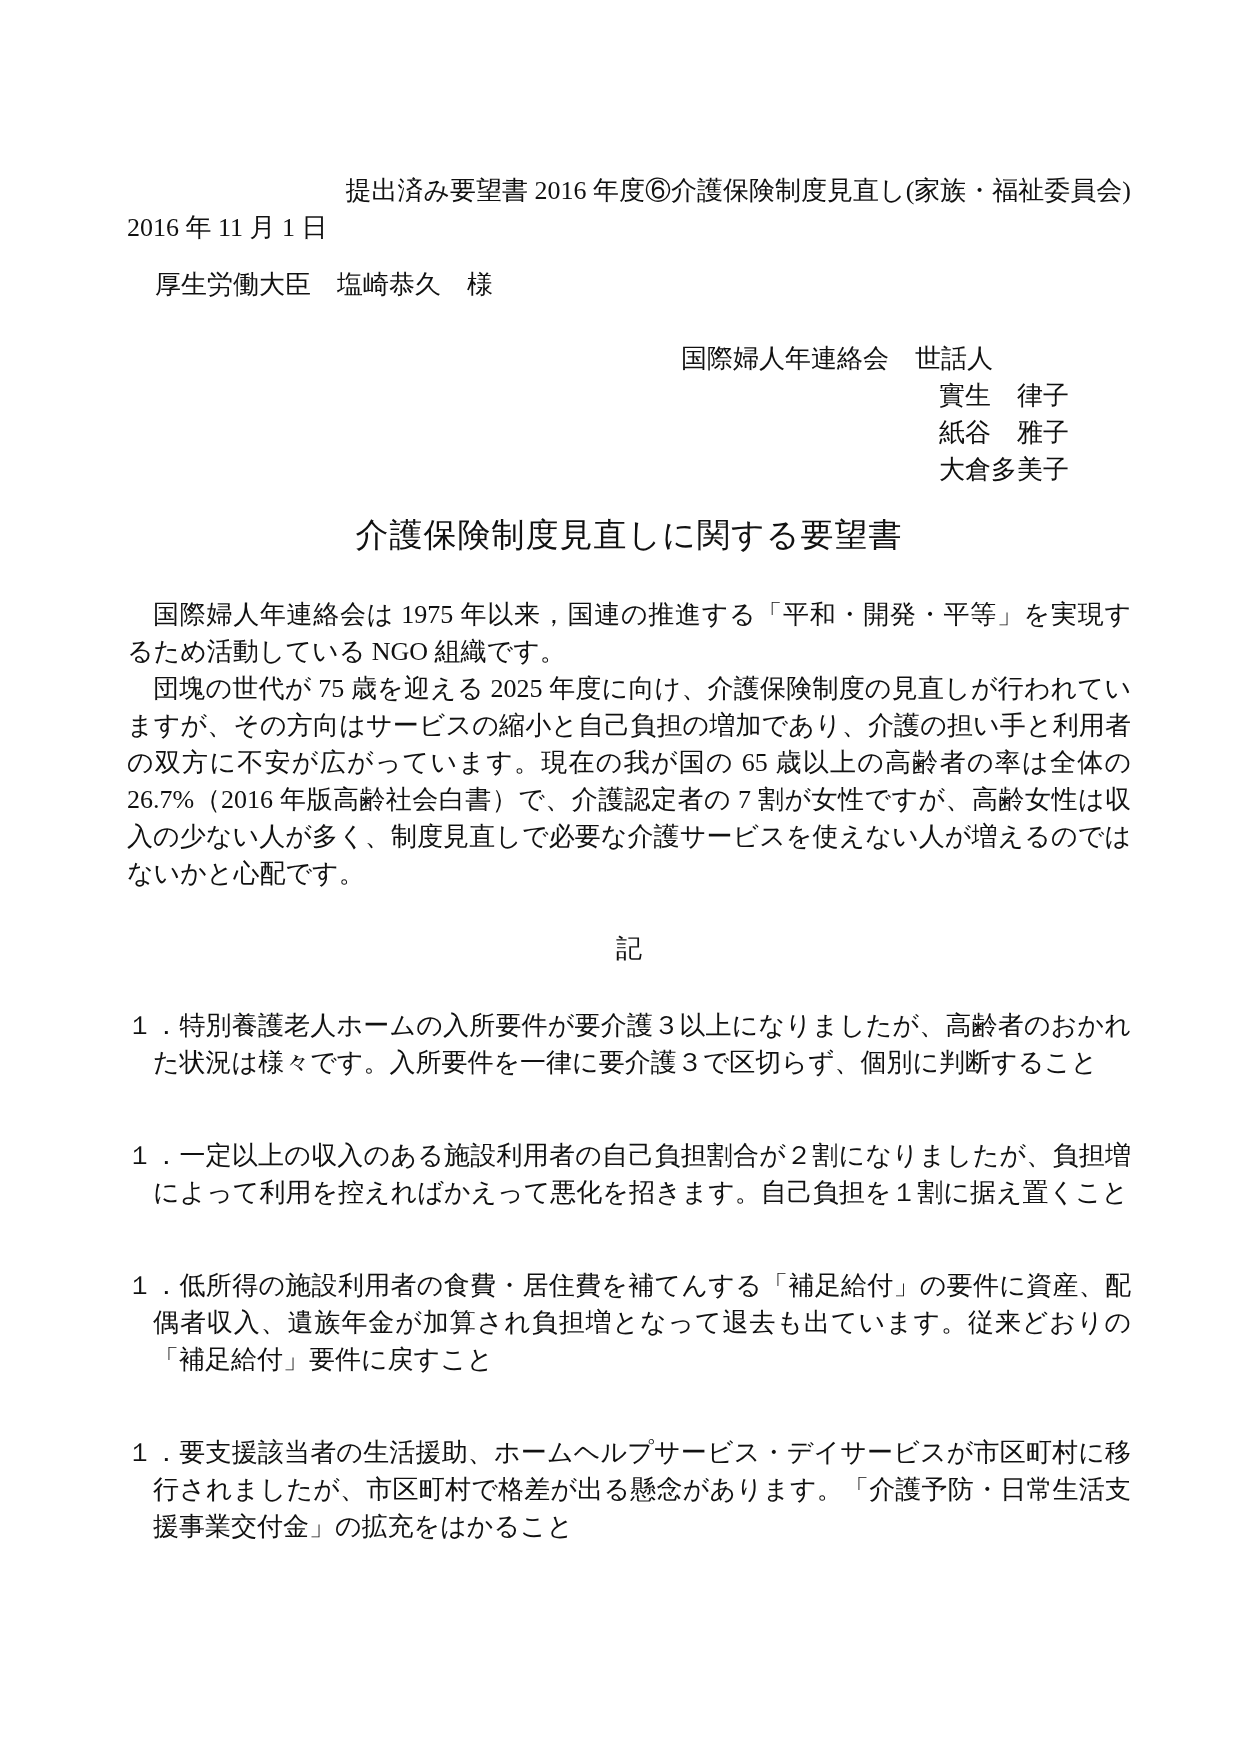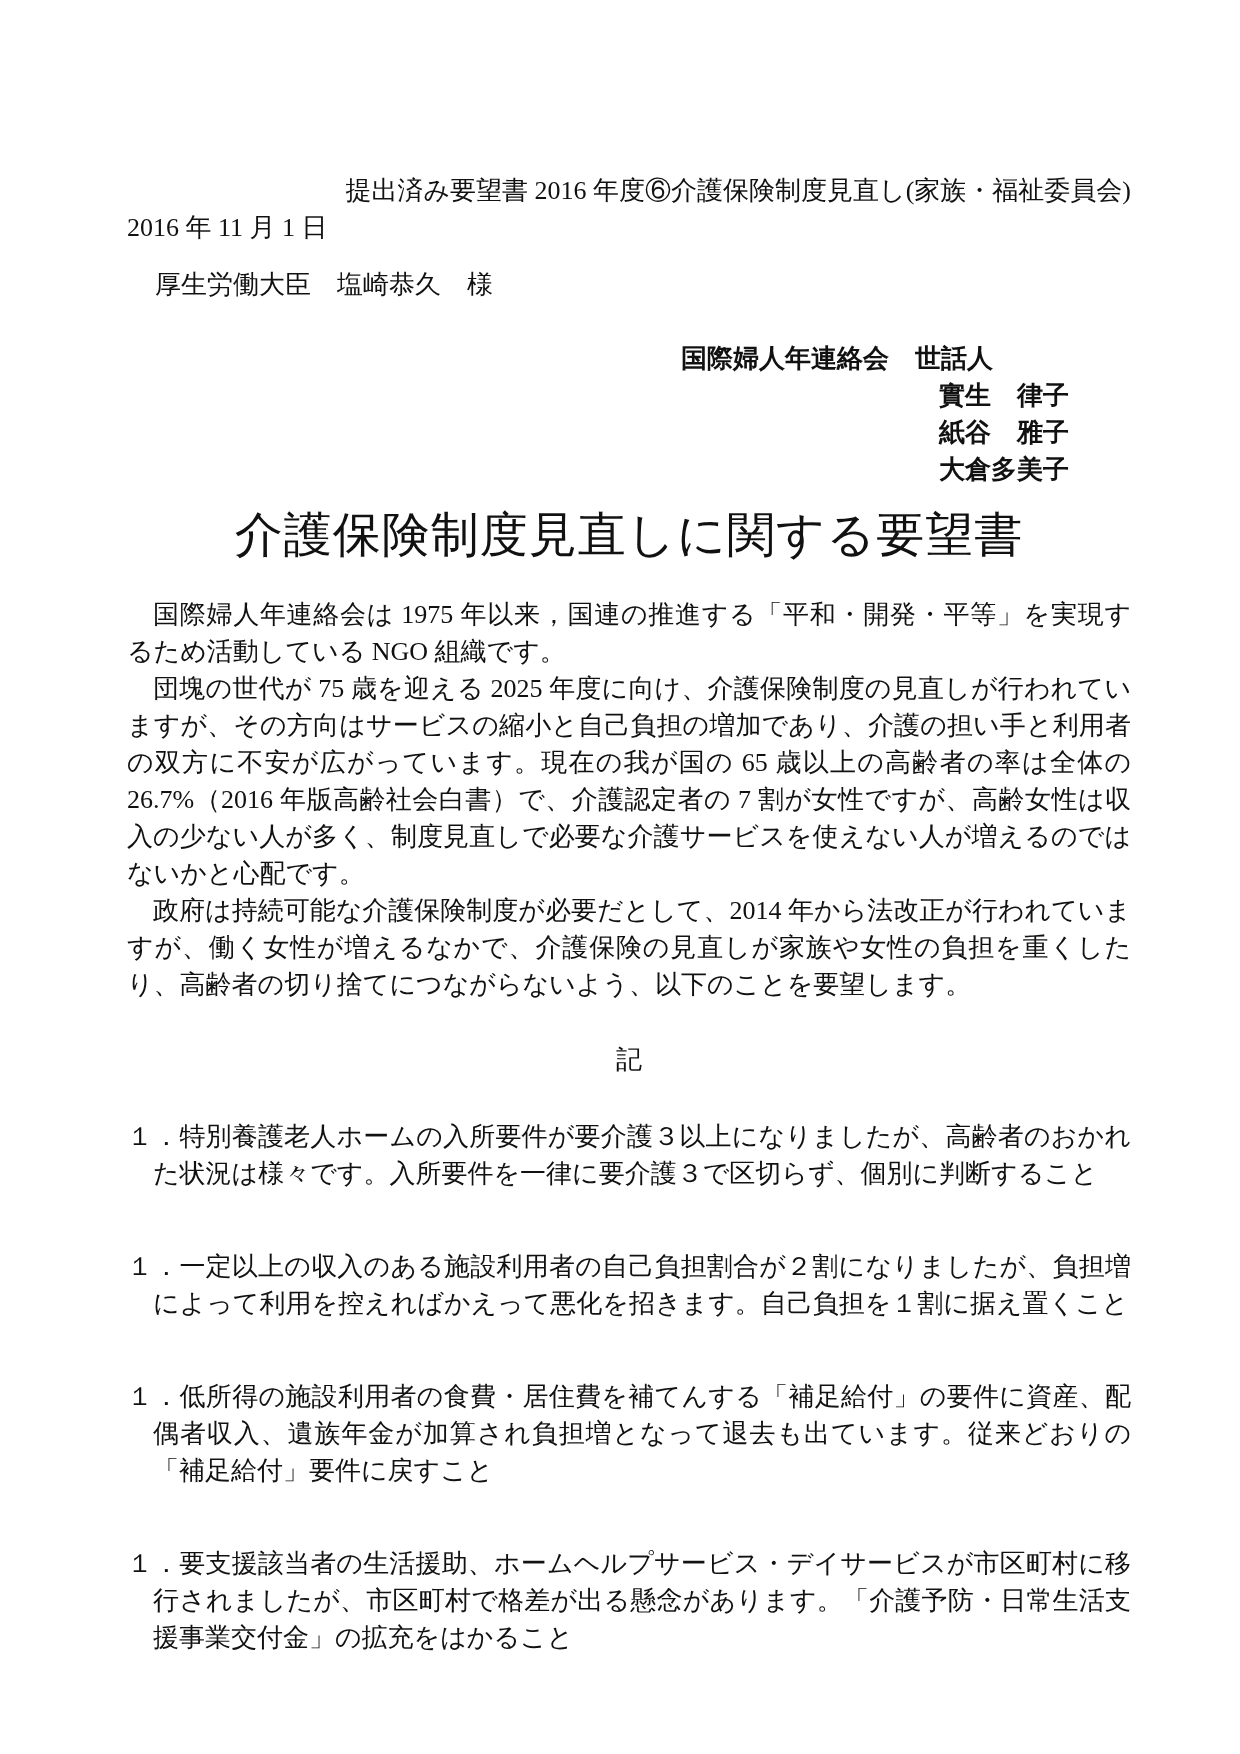--- a/index.html
+++ b/index.html
@@ -32,34 +32,33 @@
   .date-line {
     text-align: left;
   }
   .recipient-line {
     padding-left: 28px;
     text-align: left;
     margin-top: 20px;
   }
   .sender-block {
     margin-top: 37px;
-    font-weight: bold;
   }
   .sender-org-line {
     text-align: right;
     padding-right: 138px;
   }
   .sender-name {
     text-align: right;
     padding-right: 62px;
   }
   .doc-title {
     margin-top: 22px;
     text-align: center;
-    font-size: 48px;
+    font-size: 33px;
     line-height: 50px;
     letter-spacing: 1px;
   }
   .body-block {
     margin-top: 36px;
   }
   .body-paragraph {
     margin: 0;
     text-indent: 1em;
   }
@@ -93,21 +92,20 @@
       <div class="sender-name">實生　律子</div>
       <div class="sender-name">紙谷　雅子</div>
       <div class="sender-name">大倉多美子</div>
     </div>
 
     <div class="doc-title">介護保険制度見直しに関する要望書</div>
 
     <div class="body-block">
       <p class="body-paragraph">国際婦人年連絡会は 1975 年以来，国連の推進する「平和・開発・平等」を実現するため活動している NGO 組織です。</p>
       <p class="body-paragraph">団塊の世代が 75 歳を迎える 2025 年度に向け、介護保険制度の見直しが行われていますが、その方向はサービスの縮小と自己負担の増加であり、介護の担い手と利用者の双方に不安が広がっています。現在の我が国の 65 歳以上の高齢者の率は全体の 26.7%（2016 年版高齢社会白書）で、介護認定者の 7 割が女性ですが、高齢女性は収入の少ない人が多く、制度見直しで必要な介護サービスを使えない人が増えるのではないかと心配です。</p>
-      <p class="body-paragraph">政府は持続可能な介護保険制度が必要だとして、2014 年から法改正が行われていますが、働く女性が増えるなかで、介護保険の見直しが家族や女性の負担を重くしたり、高齢者の切り捨てにつながらないよう、以下のことを要望します。</p>
     </div>
 
     <div class="section-marker">記</div>
 
     <div class="requests">
       <div class="request-item">
         <span>１．</span><span>特別養護老人ホームの入所要件が要介護３以上になりましたが、高齢者のおかれた状況は様々です。入所要件を一律に要介護３で区切らず、個別に判断すること</span>
       </div>
       <div class="request-item">
         <span>１．</span><span>一定以上の収入のある施設利用者の自己負担割合が２割になりましたが、負担増によって利用を控えればかえって悪化を招きます。自己負担を１割に据え置くこと</span>

